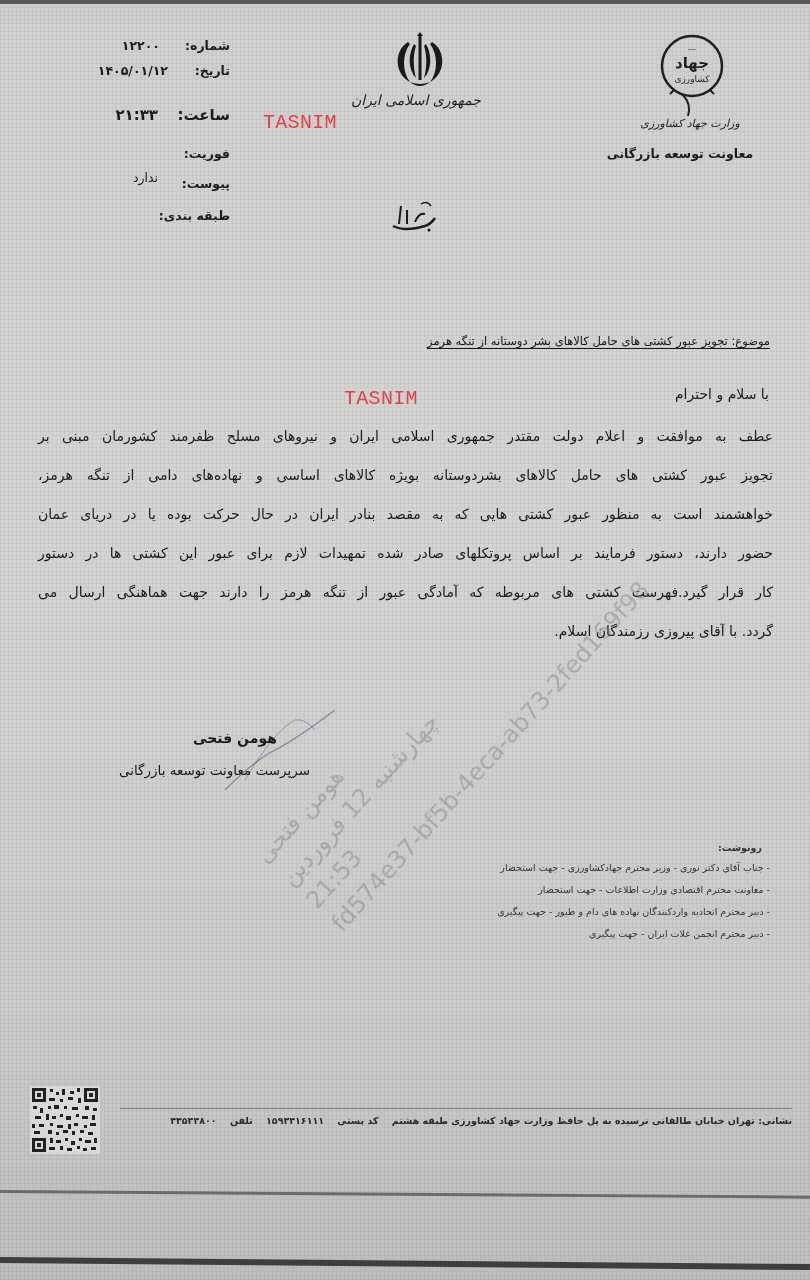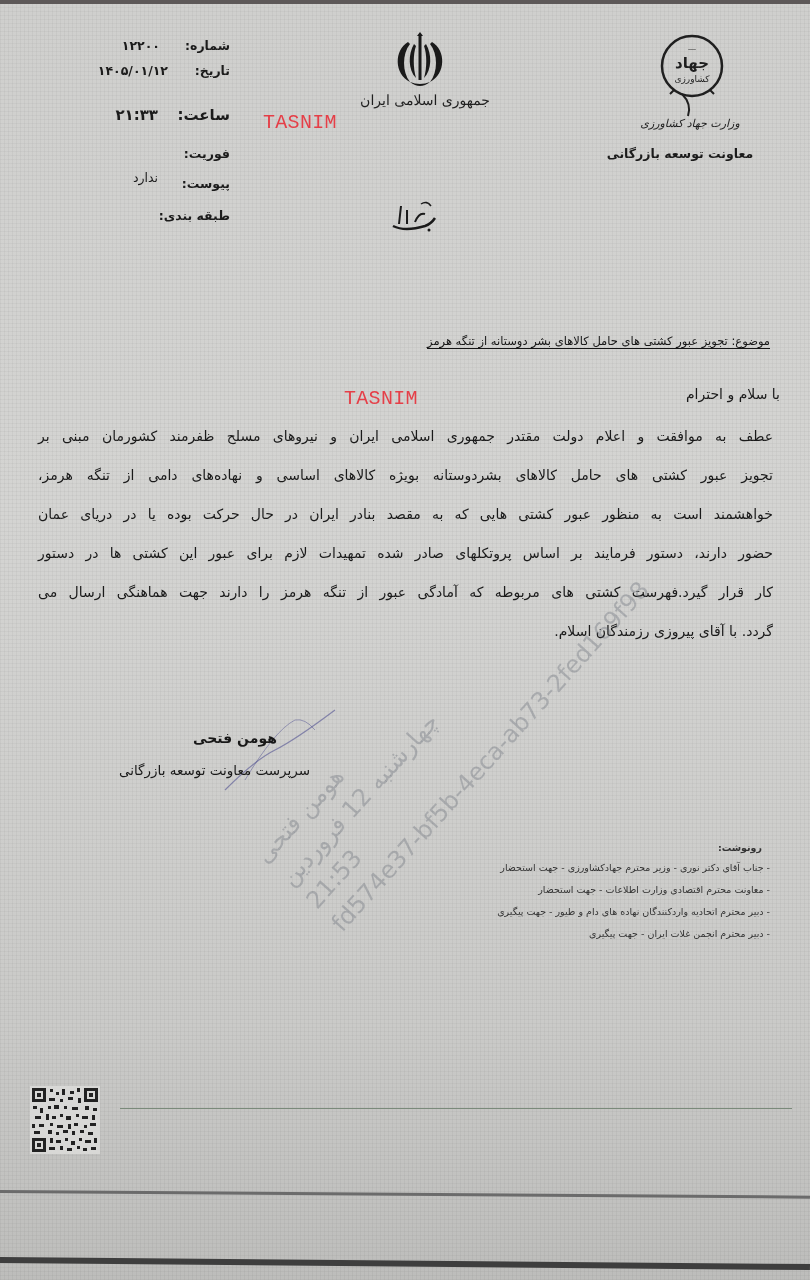--- a/index.html
+++ b/index.html
@@ -22,35 +22,35 @@
   .rtl { direction:rtl; unicode-bidi:embed; }
 
   
   .meta { position:absolute; left:85px; top:38px; width:145px; }
   .meta-row { position:absolute; right:0; width:145px; height:22px; direction:rtl; font-size:12.5px; }
   .meta-label { position:absolute; right:0; font-weight:bold; color:#1b1b1b; }
   .meta-value { position:absolute; right:70px; font-weight:bold; color:#1b1b1b; font-size:12.5px; letter-spacing:1px; }
 
   
   .emblem { position:absolute; left:388px; top:30px; width:64px; height:62px; }
-  .republic-name { position:absolute; left:360px; top:92px; width:130px; font-size:14px; font-family:"DejaVu Serif", serif; color:#1f1f1f; }
+  .republic-name { position:absolute; left:351px; top:92px; width:130px; text-align:center; font-size:14px; font-family:"DejaVu Serif", serif; font-style:italic; color:#1f1f1f; }
   .motto { position:absolute; left:300px; top:126px; width:250px; text-align:center; font-size:9.5px; font-weight:bold; color:#1f1f1f; }
   .bismillah { position:absolute; left:385px; top:196px; width:60px; height:40px; }
 
   .tasnim { position:absolute; color:#e8303a; font-family:Liberation Mono, monospace; font-size:20px; letter-spacing:0.3px; opacity:0.9; }
 
   
   .ministry-logo { position:absolute; left:652px; top:32px; width:80px; height:86px; }
   .ministry-name { position:absolute; left:630px; top:117px; width:120px; text-align:center; font-size:11px; font-style:italic; color:#1f1f1f; }
   .deputy-name { position:absolute; left:600px; top:146px; width:160px; text-align:center; font-size:12.5px; font-weight:bold; color:#1b1b1b; direction:rtl; }
 
   
   .addressee { position:absolute; right:40px; top:272px; font-size:16px; font-weight:bold; color:#161616; direction:rtl; }
   .subject { position:absolute; right:40px; top:334px; font-size:11.5px; font-weight:normal; color:#161616; direction:rtl; text-decoration:underline; text-underline-offset:3px; }
-  .greeting { position:absolute; right:30px; top:386px; font-size:14px; color:#1a1a1a; direction:rtl;margin-left:31px; }
+  .greeting { position:absolute; right:41px; top:386px; font-size:14px; color:#1a1a1a; direction:rtl;margin-left:31px; }
 
   
   .body-text { position:absolute; left:38px; width:735px; direction:rtl; font-size:14px; color:#1a1a1a; }
   .body-line { position:absolute; right:0; width:735px; text-align:justify; text-align-last:justify; white-space:nowrap; }
   .body-line.last { text-align-last:right; }
 
   
   .signer-name { position:absolute; left:160px; top:730px; width:150px; text-align:center; font-weight:bold; font-size:14px; color:#181818; direction:rtl; }
   .signer-title { position:absolute; left:170px; top:762px; width:140px; text-align:right; font-weight:normal; font-size:13.5px; color:#181818; direction:rtl; white-space:nowrap; }
   .signature-scribble { position:absolute; left:215px; top:690px; width:140px; height:110px; }
@@ -228,16 +228,23 @@
         <rect x="64" y="52" width="3" height="5"></rect>
       <rect x="19" y="61" width="6" height="3"></rect>
         <rect x="30" y="60" width="3" height="4"></rect>
         <rect x="37" y="62" width="5" height="3"></rect>
         <rect x="47" y="60" width="3" height="3"></rect>
         <rect x="53" y="62" width="4" height="3"></rect>
         <rect x="61" y="61" width="5" height="3"></rect>
     </g>
   </svg>
   <div class="footer-line"></div>
+  <div class="footer">
+    <span>نشانی: تهران خیابان طالقانی نرسیده به پل حافظ وزارت جهاد کشاورزی طبقه هشتم</span>
+    <span>کد پستی</span>
+    <span>۱۵۹۳۴۱۶۱۱۱</span>
+    <span>تلفن</span>
+    <span>۴۳۵۴۴۸۰۰</span>
+  </div>
 
   <div class="bottom-band1"></div>
   <div class="bottom-band2"></div>
 </div>
 
 </body></html>

